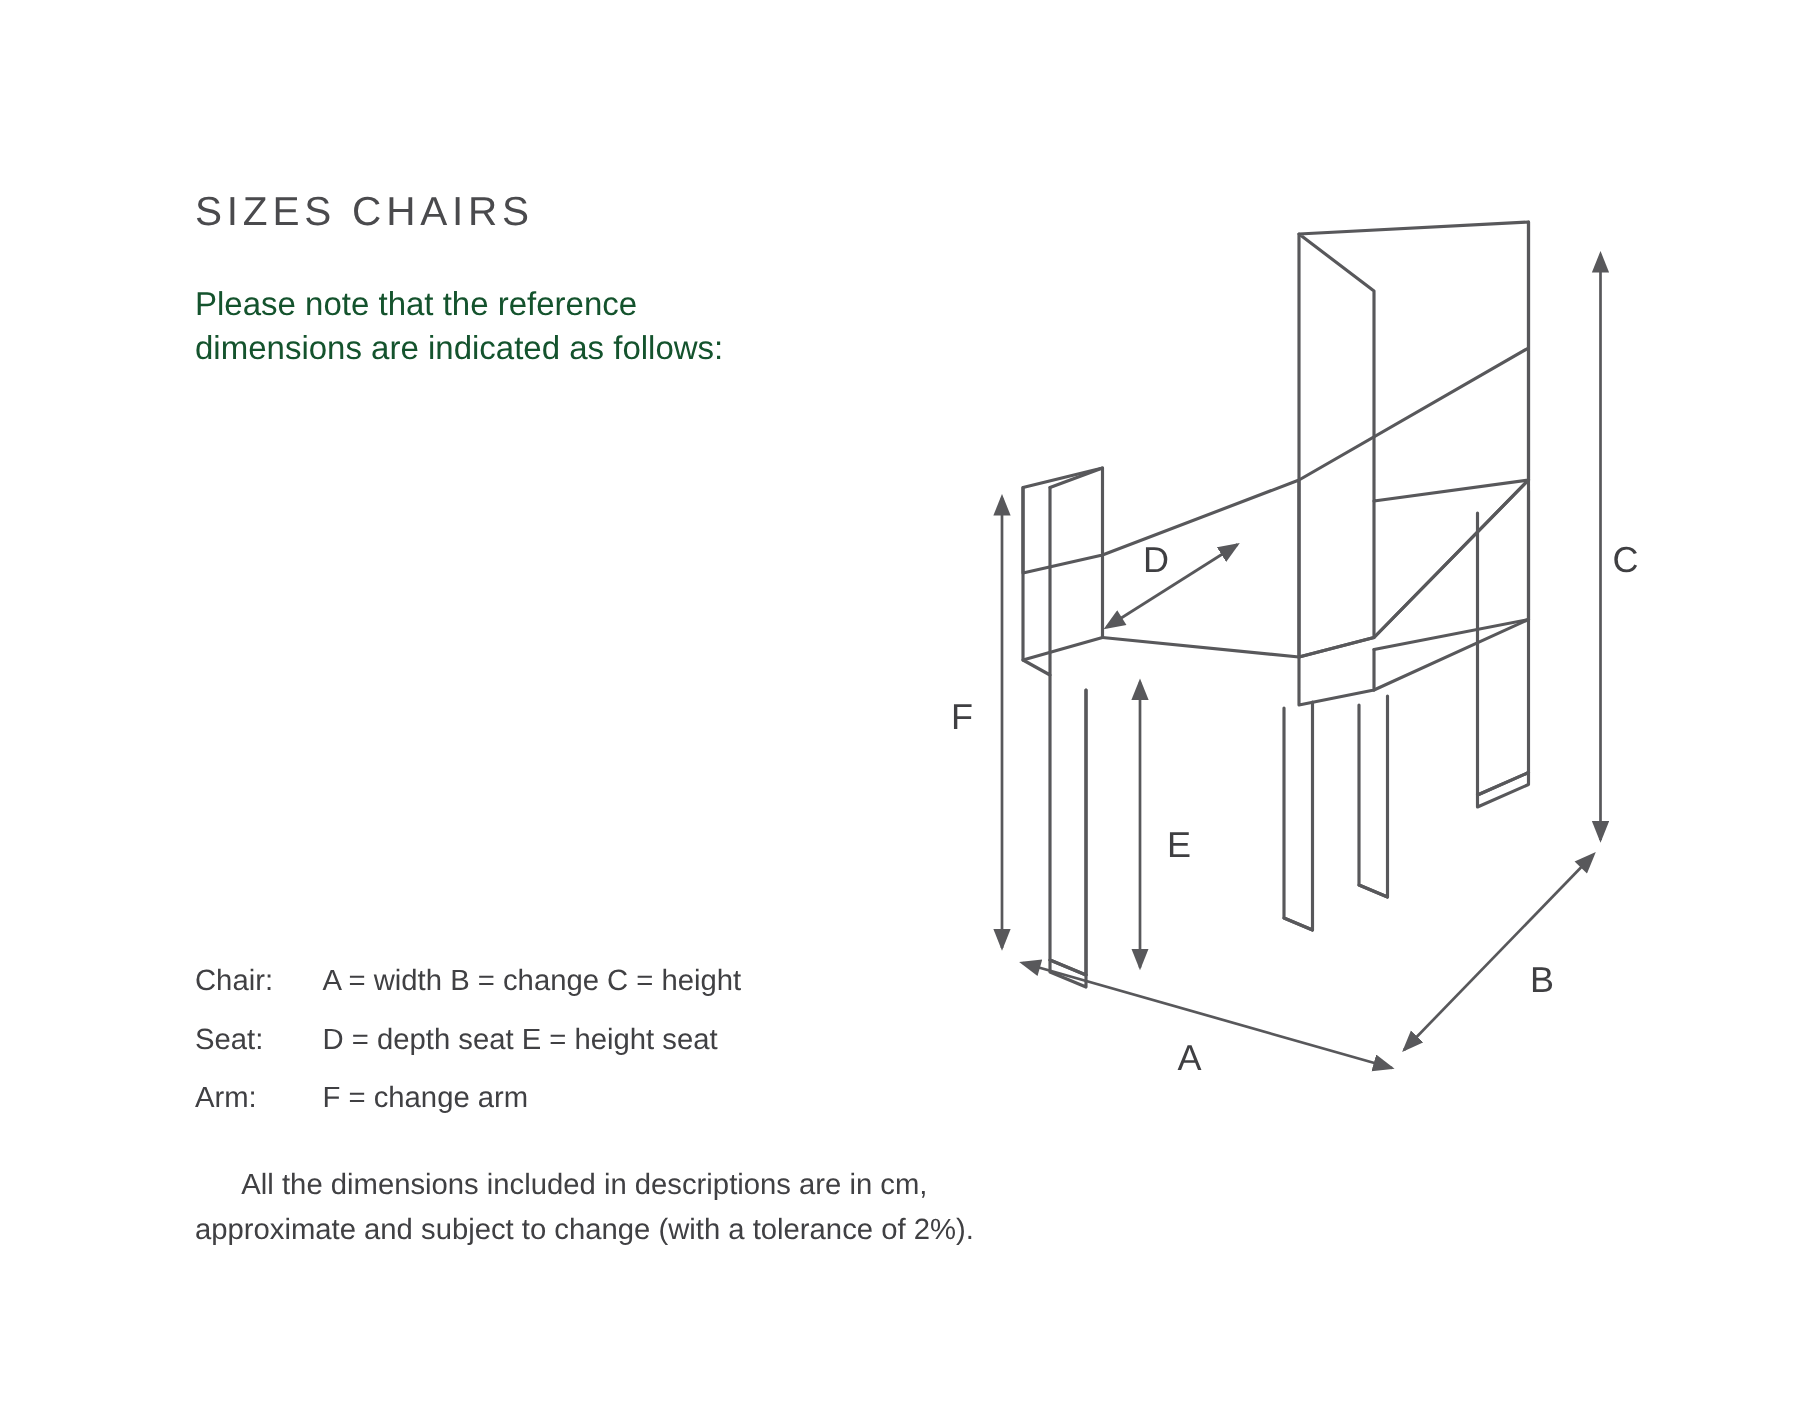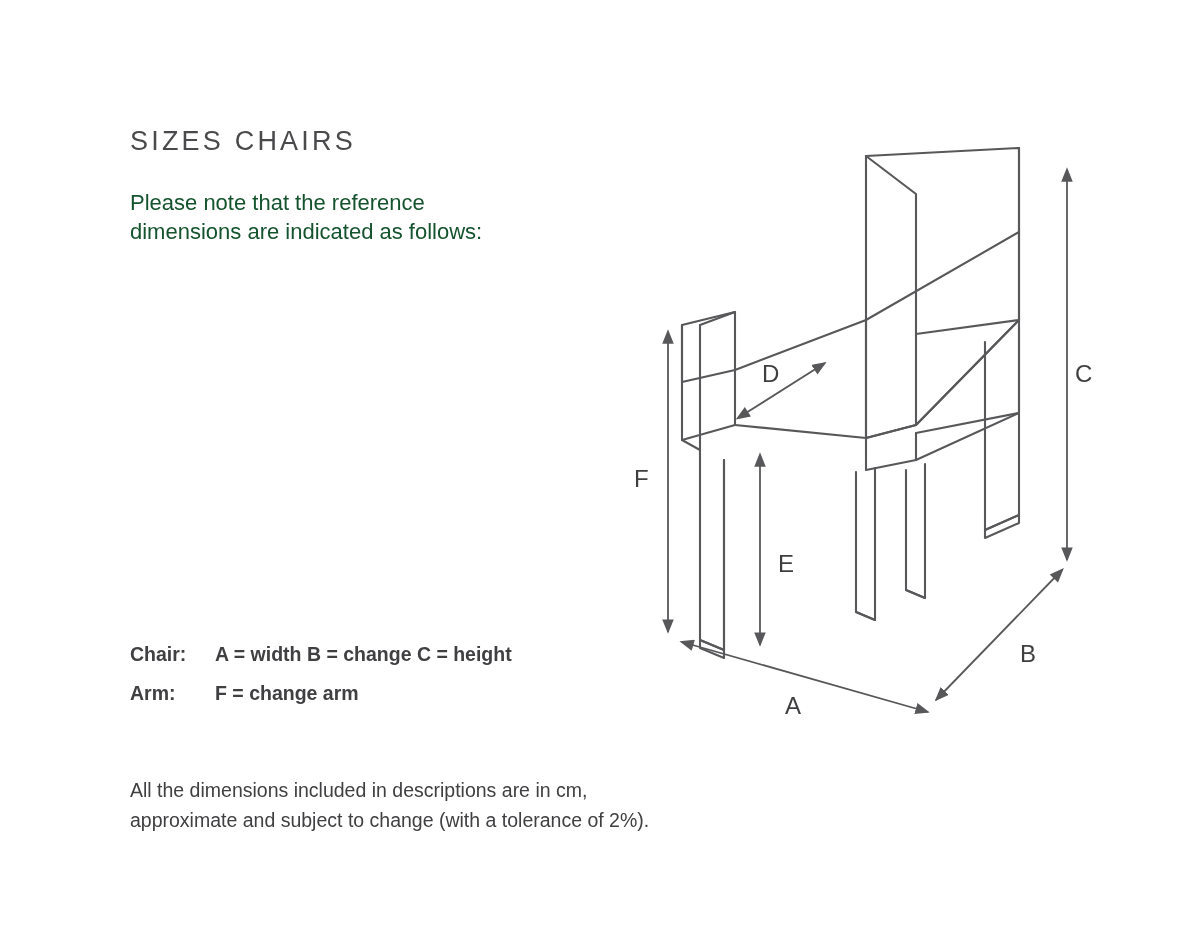--- a/index.html
+++ b/index.html
@@ -41,37 +41,37 @@
   .legend {
     position: absolute;
     left: 130px;
     top: 635px;
     font-size: 19.5px;
     line-height: 39px;
     color: #404043;
   }
   .legend-row {
     display: flex;
-    font-weight: bold;
   }
   .legend-key {
     width: 85px;
     flex: 0 0 85px;
   }
   .legend-val {
     flex: 1 1 auto;
   }
   .footnote {
     position: absolute;
     left: 130px;
     top: 775px;
     font-size: 19.5px;
     line-height: 30px;
     color: #404043;
     white-space: pre-line;
+    text-align: center;
   }
   .diagram {
     position: absolute;
     left: 620px;
     top: 120px;
     width: 560px;
     height: 620px;
   }
   .dim-label {
     position: absolute;
@@ -89,20 +89,24 @@
 
   <div class="title">SIZES CHAIRS</div>
 
   <div class="note">Please note that the reference
 dimensions are indicated as follows:</div>
 
   <div class="legend">
     <div class="legend-row">
       <span class="legend-key">Chair:</span>
       <span class="legend-val">A = width B = change C = height</span>
+    </div>
+    <div class="legend-row">
+      <span class="legend-key">Seat:</span>
+      <span class="legend-val">D = depth seat E = height seat</span>
     </div>
     <div class="legend-row">
       <span class="legend-key">Arm:</span>
       <span class="legend-val">F = change arm</span>
     </div>
   </div>
 
   <div class="footnote">All the dimensions included in descriptions are in cm,
 approximate and subject to change (with a tolerance of 2%).</div>
 

